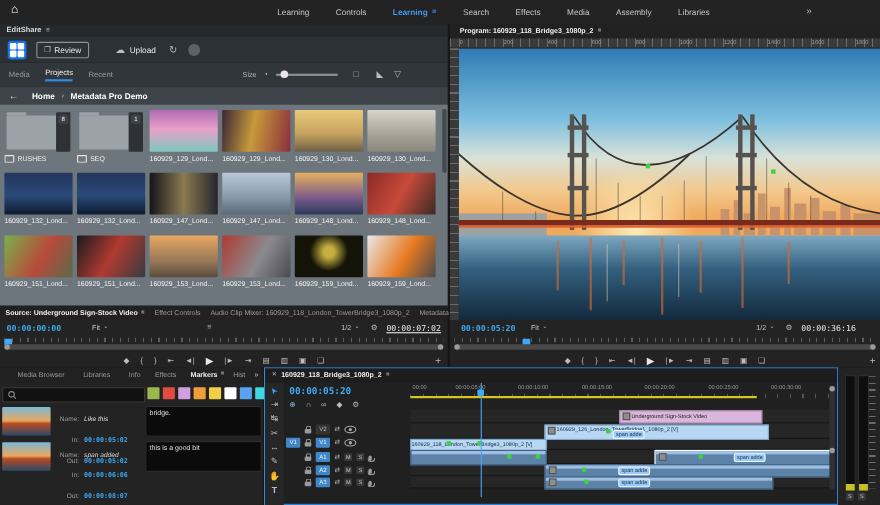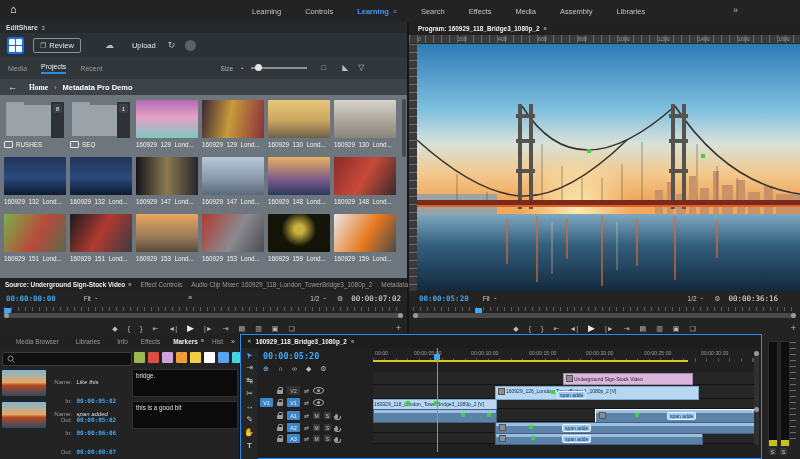--- a/index.html
+++ b/index.html
@@ -130,21 +130,21 @@
       <span></span>
       <span></span>
       <span></span>
     </div>
   <button class="btn-review" style="margin-left:9px;">
     <span class="ic" style="font-size:7px;">❐</span>
     <span>Review</span>
   </button>
   <div class="row" style="margin-left:24px;gap:4px;">
     <span class="ic" style="font-size:9px;">☁</span>
-    <span style="font-size:7.5px;color:#e4e8ea;margin-left:14px;">Upload</span>
+    <span style="font-size:7.5px;color:#e4e8ea;">Upload</span>
   </div>
   <span class="ic" style="font-size:9px;margin-left:12px;">↻</span>
   <span style="width:11px;height:11px;border-radius:50%;background:#5c6166;margin-left:10px;"></span>
 </div>
 
 <div class="a row" id="es-tabs">
   <span class="paneltab" style="margin-left:8px;font-size:7px;">Media</span>
   <span class="paneltab active" style="margin-left:14px;font-size:7px;border-bottom:2px solid #2d8ceb;padding-bottom:2px;">Projects</span>
   <span class="paneltab" style="margin-left:14px;font-size:7px;">Recent</span>
   <span style="font-size:6.5px;color:#aab2b8;margin-left:118px;">Size</span>
@@ -152,21 +152,21 @@
   <span style="width:56px;height:2px;background:#8a9298;margin-left:8px;position:relative;">
     <span style="position:absolute;left:4px;top:-3px;width:7px;height:7px;border-radius:50%;background:#e6e6e6;"></span>
   </span>
   <span class="ic" style="font-size:8px;margin-left:14px;">□</span>
   <span class="ic" style="font-size:8px;margin-left:16px;">◣</span>
   <span class="ic" style="font-size:8px;margin-left:10px;">▽</span>
 </div>
 
 <div class="a row" id="es-crumb">
   <span class="ic" style="font-size:9px;margin-left:8px;color:#e8e8e8;">←</span>
-  <span style="font-size:7.5px;color:#fff;font-weight:bold;margin-left:12px;font-family:Liberation Serif, serif;">Home</span>
+  <span style="font-size:7.5px;color:#fff;font-weight:bold;margin-left:12px;">Home</span>
   <span class="ic" style="font-size:7px;margin-left:6px;">›</span>
   <span style="font-size:7.5px;color:#fff;font-weight:bold;margin-left:6px;">Metadata Pro Demo</span>
 </div>
 
 <div class="a" id="es-grid">
   <div style="display:flex;flex-wrap:wrap;padding:5px 0 0 4px;">
     <div class="cell">
       <div class="th" style="position:relative;">
           <div class="fmain"></div>
           <div class="fstrip">
@@ -273,21 +273,21 @@
     <span class="row" style="margin-left:28px;gap:3px;">
       <span style="font-size:6.5px;color:#c8c8c8;">Fit</span>
       <span class="ic" style="font-size:5.5px;">⌄</span>
     </span>
     <span class="ic" style="margin-left:90px;font-size:6.5px;">≡</span>
     <span class="row" style="margin-left:118px;gap:3px;">
       <span style="font-size:6.5px;color:#c8c8c8;">1/2</span>
       <span class="ic" style="font-size:5.5px;">⌄</span>
     </span>
     <span class="ic" style="margin-left:10px;font-size:7px;">⚙</span>
-    <span class="mono" style="font-size:7.5px;color:#e8e8e8;margin-left:8px;">00:00:07:02</span>
+    <span class="mono" style="font-size:7.5px;color:#e8e8e8;margin-left:8px;text-decoration:underline;">00:00:07:02</span>
   </div>
   <div style="position:relative;height:13px;">
     <div class="scrub" style="margin:2px 4px 0 4px;"></div>
     <span class="ph" style="left:4px;top:1px;"></span>
     <div class="sbar" style="margin:2px 4px 0 4px;">
       <span class="knob" style="left:0;"></span>
       <span class="knob" style="right:0;"></span>
     </div>
   </div>
   <div class="transport" style="height:16px;position:relative;">

